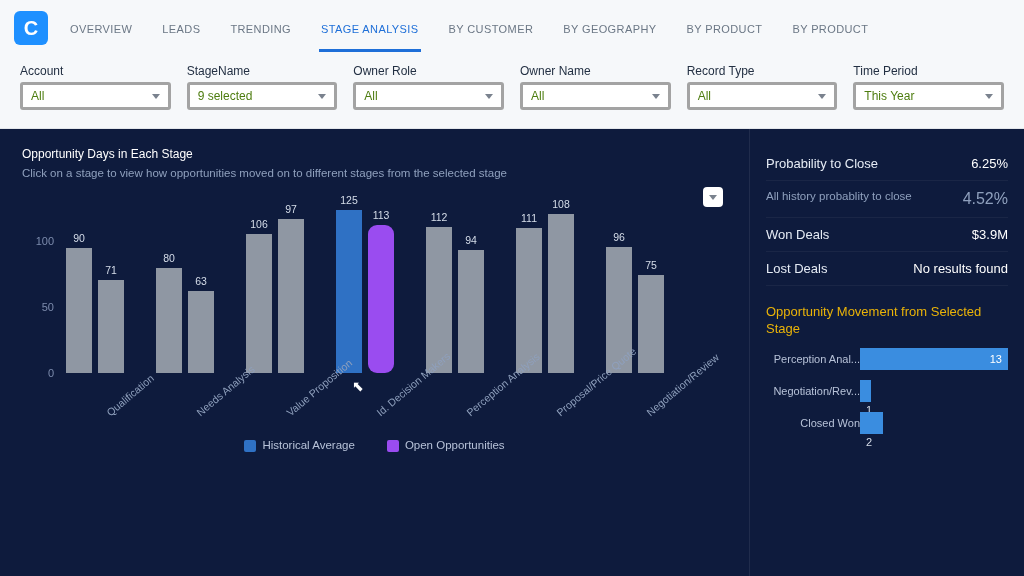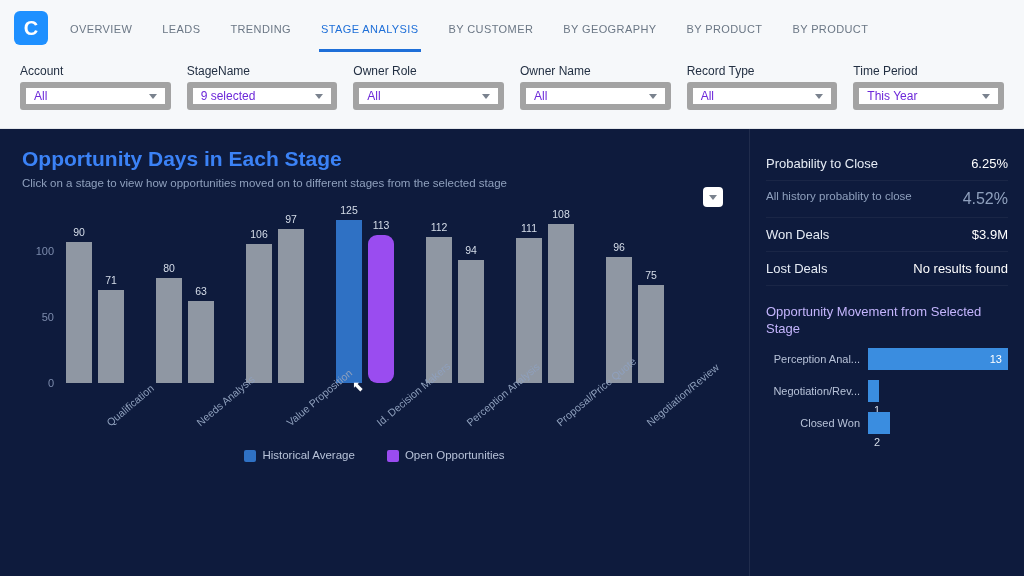--- a/index.html
+++ b/index.html
@@ -7,27 +7,27 @@
   
   .topbar { height:56px; display:flex; align-items:center; padding:0 14px; gap:18px; background:#f6f8fa; }
   .logo { width:34px; height:34px; border-radius:6px; background:#1e90ff; display:flex; align-items:center; justify-content:center; color:#fff; font-weight:800; font-size:20px; }
   .tabs { display:flex; gap:26px; margin-left:2px; }
   .tab { font-size:11px; letter-spacing:.4px; color:#6b7785; padding:18px 2px 14px; cursor:pointer; border-bottom:3px solid transparent; }
   .tab.active { color:#1e6fd8; border-bottom-color:#1e6fd8; }
   
   .filters { display:flex; gap:16px; padding:8px 20px 18px; background:#f6f8fa; border-bottom:1px solid #e3e6ea;}
   .filter { flex:1 1 0; display:flex; flex-direction:column; gap:4px; }
   .filter label { font-size:12px; color:#233043; }
-  .select { height:28px; background:#fff; border:6px solid #a3a3a3; border-radius:3px; display:flex; align-items:center; justify-content:space-between; padding:0 8px; font-size:12px; color:#6d28d9; cursor:pointer; }
+  .select { height:28px; background:#fff; border:3px solid #a3a3a3; border-radius:3px; display:flex; align-items:center; justify-content:space-between; padding:0 8px; font-size:12px; color:#4d7c0f; cursor:pointer; }
   .chev { width:0; height:0; border-left:4px solid transparent; border-right:4px solid transparent; border-top:5px solid #7a828e; }
   
   .board { display:flex; height:calc(576px - 56px - 60px); background:#0e1b3d; }
   .panel-left { flex:1 1 auto; padding:18px 22px 10px; position:relative; color:#cfd8e6; }
   .panel-right { width:275px; border-left:1px solid rgba(255,255,255,.08); padding:18px 16px 10px; color:#e6ecf5; font-size:13px; }
-  .title { color:#3b82f6; font-size:21px; font-weight:700; }
+  .title { color:#ffffff; font-size:12px; font-weight:400; }
   .subtitle { color:#8fa0bd; font-size:11.5px; margin-top:6px; }
   .chart-card-toggle { position:absolute; right:26px; top:58px; width:20px; height:20px; background:#fff; border-radius:4px; display:flex; align-items:center; justify-content:center; cursor:pointer;}
   
   .chart { position:relative; margin-top:24px; height:230px; padding-left:38px; }
   .yaxis { position:absolute; left:0; top:0; height:170px; width:34px; }
   .ytick { position:absolute; right:2px; font-size:11px; color:#7c8bac; transform:translateY(-50%);}  
   .plot { position:relative; height:170px; display:flex; align-items:flex-end; gap:30px; padding:0 6px; }
   .group { display:flex; align-items:flex-end; gap:6px; width:60px; position:relative; }
   .bar { width:26px; background:#8f97a3; position:relative; }
   .bar.sel-a { background:#2f71c4; }
@@ -35,22 +35,22 @@
   .bar .val { position:absolute; top:-16px; left:50%; transform:translateX(-50%); font-size:10.5px; color:#d5dde9; }
   .xlabels { display:flex; gap:30px; padding:6px 6px 0 44px; }
   .xl { width:60px; font-size:10.5px; color:#8fa0bd; transform:rotate(-40deg); transform-origin:left top; white-space:nowrap; margin-top:30px;}
   .legend { display:flex; gap:32px; justify-content:center; margin-top:6px; font-size:11.5px; color:#b7c2d8;}
   .swatch { width:12px; height:12px; display:inline-block; border-radius:2px; margin-right:6px; vertical-align:middle;}
   .swatch.a{background:#2f71c4;} .swatch.b{background:#9a4cf0;}
   
   .metric-row { display:flex; justify-content:space-between; padding:9px 0; border-bottom:1px solid rgba(255,255,255,.05); }
   .metric-row.small .ml { color:#8fa0bd; font-size:11.5px;} .metric-row.small .mv{color:#8fa0bd; font-size:16px;}
   .ml { color:#e6ecf5; } .mv { color:#fff; font-weight:500; }
-  .section-title { font-size:13px; color:#c4b5fd; margin:18px 0 10px; line-height:1.3;}
-  .hbar-row { display:flex; align-items:center; gap:8px; margin:10px 0; }
+  .section-title { font-size:13px; color:#eab308; margin:18px 0 10px; line-height:1.3;}
+  .hbar-row { display:flex; align-items:center; margin:10px 0; }
   .hbar-label { width:94px; font-size:11px; color:#b7c2d8; text-align:right; overflow:hidden; text-overflow:ellipsis; white-space:nowrap;}
   .hbar-track { flex:1; height:22px; position:relative; }
   .hbar { height:100%; background:#3a8de0; display:flex; align-items:center; justify-content:flex-end; padding-right:6px; font-size:11px; color:#fff; }
   .hbar.narrow { justify-content:flex-start; padding-left:4px; }
   .hbar-outval { margin-left:6px; font-size:11px; color:#d5dde9;}
   .cursor { position:absolute; left:352px; top:378px; font-size:14px; color:#fff; pointer-events:none;}
 </style>
 </head>
 <body>
 
@@ -123,21 +123,21 @@
     </div>
 
     <div class="chart">
       <div class="yaxis">
         <span class="ytick" style="top:170px">0</span>
         <span class="ytick" style="top:104px">50</span>
         <span class="ytick" style="top:38px">100</span>
       </div>
       <div class="plot" id="plot">
           <div class="group">
-            <div class="bar" style="height: 141px;">
+            <div class="bar" style="height: 125px;">
               <span class="val">90</span>
             </div>
             <div class="bar" style="height: 92.8462px;">
               <span class="val">71</span>
             </div>
           </div>
           <div class="group">
             <div class="bar" style="height: 104.615px;">
               <span class="val">80</span>
             </div>

